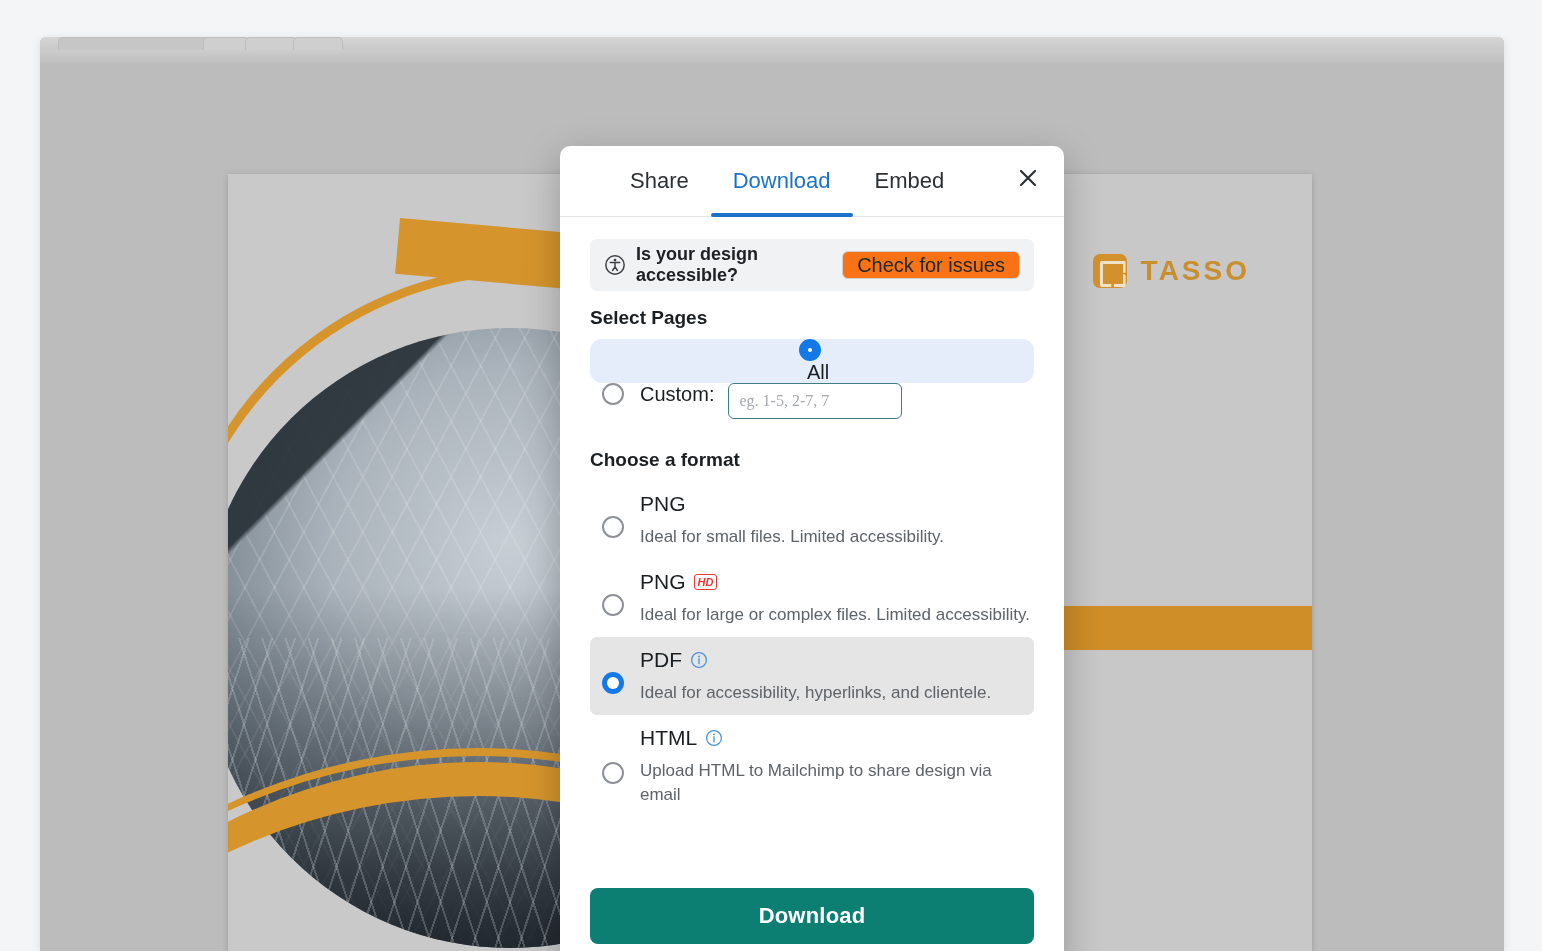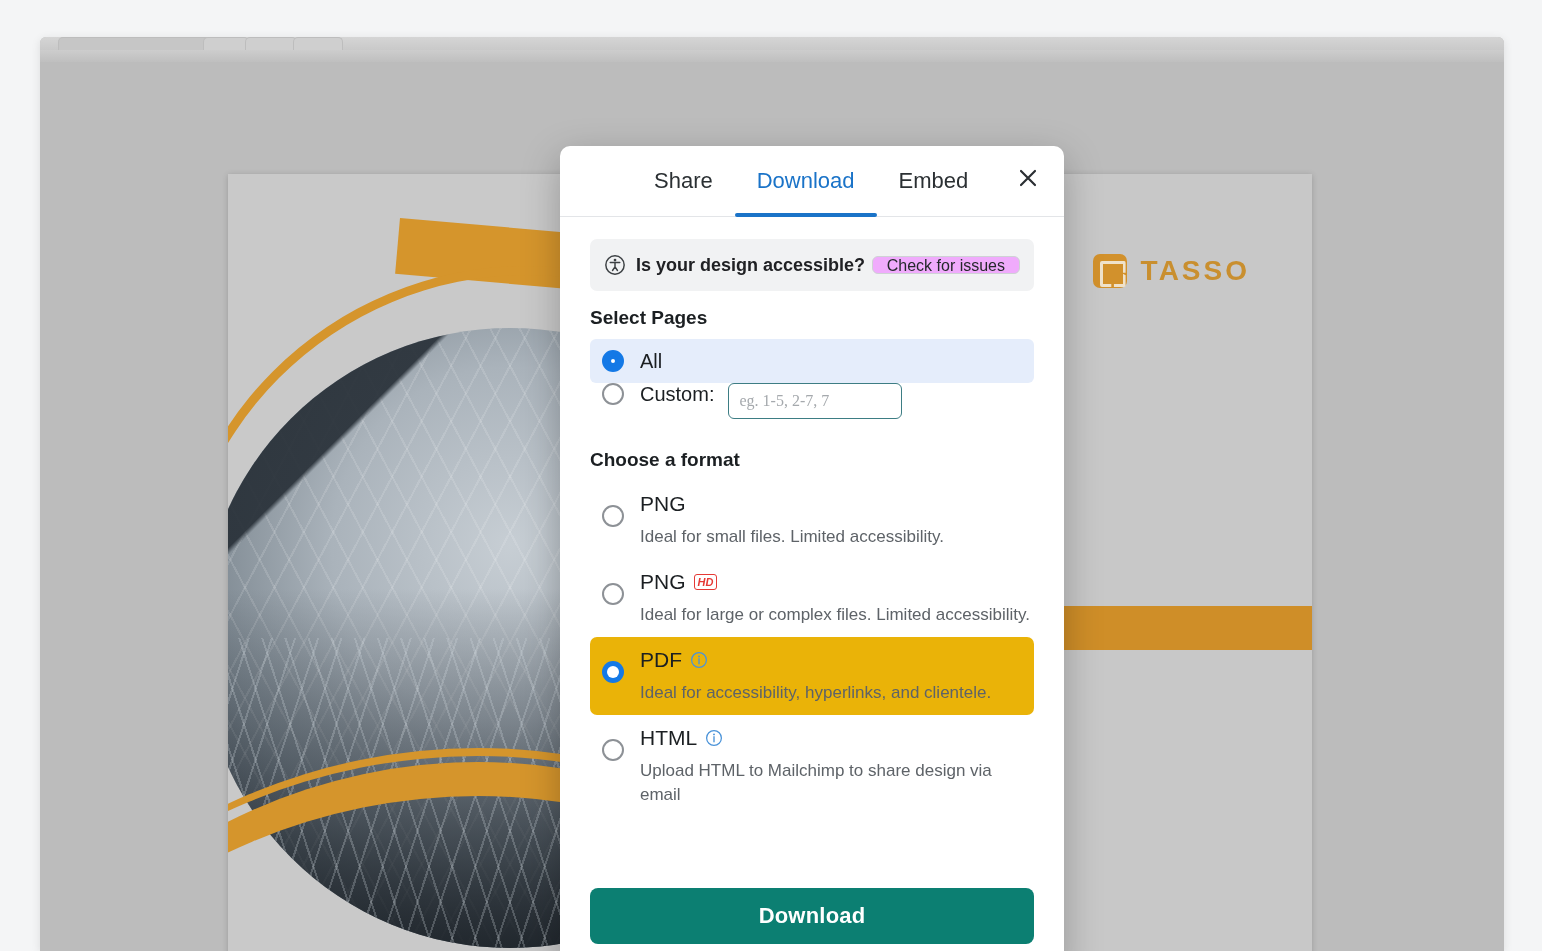--- a/index.html
+++ b/index.html
@@ -146,21 +146,21 @@
     position:absolute;left:520px;top:84px;width:504px;height:824px;
     background:#ffffff;border-radius:10px;
     box-shadow:0 12px 38px rgba(0,0,0,.26);
     overflow:hidden;
     display:flex;flex-direction:column;
   }
   .modal-head{
     position:relative;height:70px;flex:none;
     border-bottom:1px solid #e3e5e8;
   }
-  .tabs{display:flex;align-items:flex-end;height:100%;padding-left:72px;gap:0;}
+  .tabs{display:flex;align-items:flex-end;height:100%;padding-left:48px;gap:0;}
   .tab-item{
     position:relative;height:100%;display:flex;align-items:center;
     padding:0 22px;
     font-size:22px;color:#2b3033;cursor:pointer;
   }
   .tab-item.active{color:#1a73c8;}
   .tab-item.active::after{
     content:"";position:absolute;left:0;right:0;bottom:-1px;height:4px;
     background:#1a73c8;border-radius:2px;
   }
@@ -178,33 +178,34 @@
   .a11y-banner{
     display:flex;align-items:center;
     height:52px;background:#f1f2f3;border-radius:7px;
     padding:0 14px;margin-bottom:16px;
   }
   .a11y-icon{flex:none;width:22px;height:22px;margin-right:10px;}
   .a11y-text{
     flex:1;font-size:18px;font-weight:700;color:#202124;
   }
   .a11y-btn{
-    background:#f0abfc;border:1px solid #cfd2d5;border-radius:6px;
-    height:18px;padding:0 14px;font-size:16px;color:#24282b;
+    background:#f97316;border:1px solid #cfd2d5;border-radius:6px;
+    height:28px;padding:0 14px;font-size:20px;color:#24282b;
     font-family:inherit;cursor:pointer;
   }
 
   .section-title{
     font-size:19px;font-weight:700;color:#1b1f22;margin:0 0 10px 0;
   }
 
   .opt-row{
     display:flex;align-items:center;
-    height:44px;border-radius:6px;padding:0 0 0 12px;
+    height:44px;border-radius:12px;padding:0 0 0 12px;
     cursor:pointer;
+    flex-direction:column;
   }
   .opt-row.selected{background:#e5edfb;}
   .radio{
     flex:none;width:22px;height:22px;border-radius:50%;
     border:2px solid #8d9196;box-sizing:border-box;margin-right:16px;
     background:#fff;position:relative;
   }
   .radio.on{border-color:#1479e6;border-width:6px;background:#1479e6;}
   .radio.on::after{
     content:"";position:absolute;inset:0;border-radius:50%;
@@ -216,25 +217,25 @@
   .custom-label{font-size:20px;color:#1b1f22;margin-right:14px;}
   .custom-input{
     width:152px;height:34px;border:1px solid #3d7d84;border-radius:6px;
     padding:0 10px;font-size:16px;color:#1b1f22;font-family:Liberation Serif, serif;
     outline:none;background:#fff;
   }
   .custom-input::placeholder{color:#a5a9ad;}
 
   .formats{margin-top:6px;}
   .fmt-row{
-    display:flex;align-items:flex-start;
+    display:flex;align-items:center;
     padding:8px 0 10px 12px;border-radius:7px;min-height:56px;
     cursor:pointer;
   }
-  .fmt-row.selected{background:#eab308;}
+  .fmt-row.selected{background:#e5e5e5;}
   .fmt-radio{
     flex:none;width:22px;height:22px;border-radius:50%;
     border:2px solid #8d9196;box-sizing:border-box;
     margin-right:16px;margin-top:16px;background:#fff;position:relative;
   }
   .fmt-radio.on{border:none;background:#1479e6;}
   .fmt-radio.on::after{
     content:"";position:absolute;left:5px;top:5px;width:12px;height:12px;
     border-radius:50%;background:#fff;
   }

